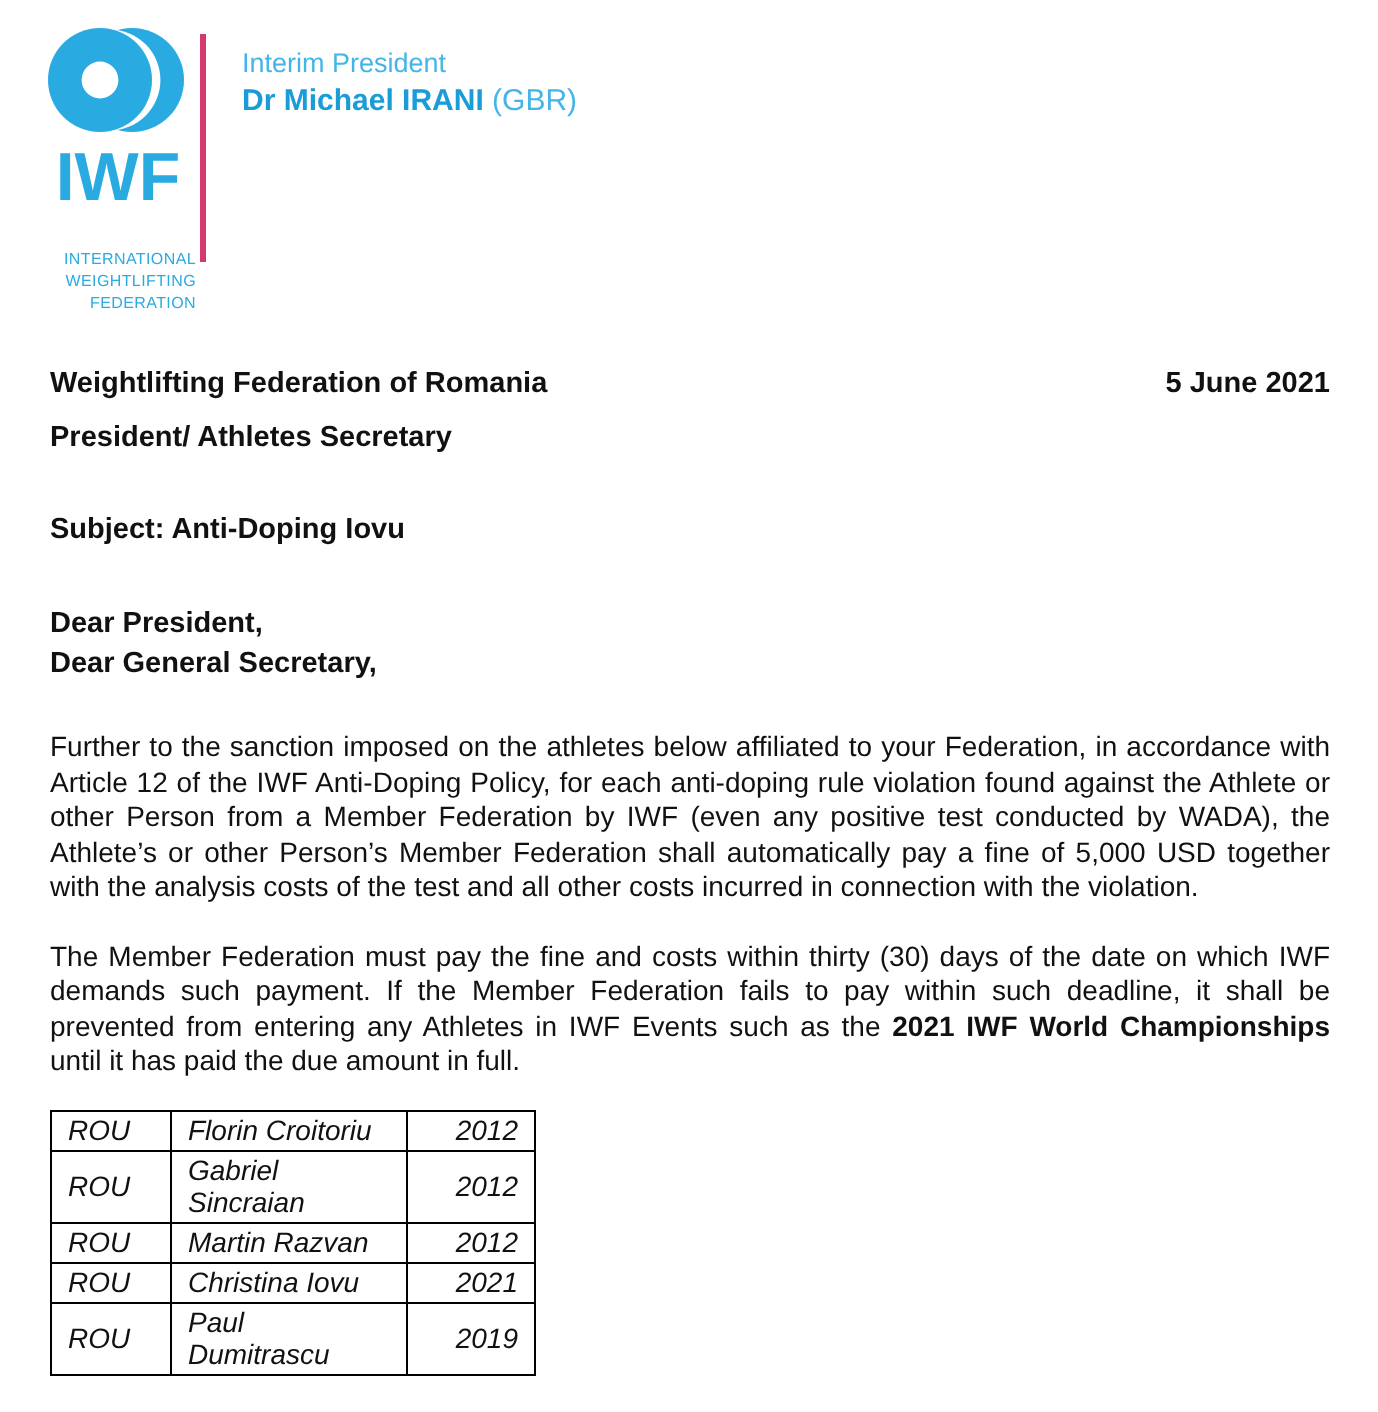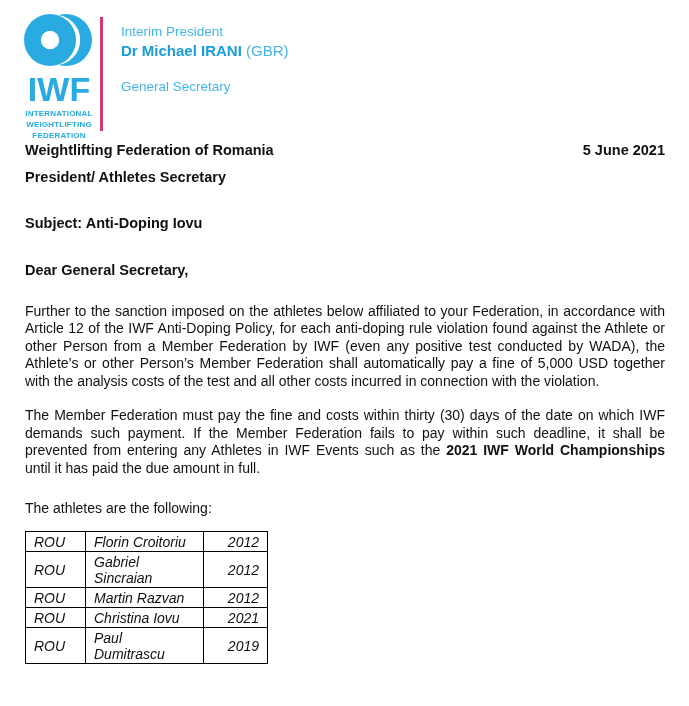--- a/index.html
+++ b/index.html
@@ -33,26 +33,27 @@
   }
   .logo-mark { display: block; margin: 0 auto; }
   .logo-acronym {
     font-size: 34px;
     font-weight: bold;
     color: var(--brand-blue);
     line-height: 0.95;
     margin-top: 1px;
   }
   .logo-org {
-    margin-top: 4px;
+    margin-top: 20px;
     font-size: 8px;
-    font-weight: bold;
+    font-weight: normal;
     color: var(--brand-blue);
     line-height: 1.35;
     letter-spacing: 0.2px;
+    text-align: right;
   }
   .lh-divider {
     width: 3px;
     height: 114px;
     background: var(--brand-pink);
     margin: 7px 0 0 2px;
     flex: 0 0 auto;
   }
   .officers {
     margin-left: 18px;
@@ -77,20 +78,21 @@
     font-weight: normal;
   }
   
   .letter-body { padding: 0 24px 0 25px; }
   .addr-row {
     display: flex;
     justify-content: space-between;
     align-items: baseline;
     font-weight: bold;
     font-size: 14.5px;
+    margin-top: 26px;
   }
   .addr-line2 {
     font-weight: bold;
     font-size: 14.5px;
     margin-top: 11px;
   }
   .subject-line {
     font-weight: bold;
     font-size: 14.5px;
     margin-top: 30px;
@@ -155,44 +157,43 @@
 
     <div class="officers">
       <div class="officer">
         <div class="officer-title">Interim President</div>
         <div class="officer-name">
           <span>Dr Michael IRANI</span>
           <span class="officer-country">(GBR)</span>
         </div>
       </div>
       <div class="officer">
-        <div class="officer-title">General Secretary</div>
       </div>
     </div>
   </div>
 
   <div class="letter-body">
 
     <div class="addr-row">
       <span>Weightlifting Federation of Romania</span>
       <span>5 June 2021</span>
     </div>
     <div class="addr-line2">President/ Athletes Secretary</div>
 
     <div class="subject-line">Subject: Anti-Doping Iovu</div>
 
     <div class="salutation">
+      <div>Dear President,</div>
       <div>Dear General Secretary,</div>
     </div>
 
     <p class="para first">Further to the sanction imposed on the athletes below affiliated to your Federation, in accordance with Article 12 of the IWF Anti-Doping Policy, for each anti-doping rule violation found against the Athlete or other Person from a Member Federation by IWF (even any positive test conducted by WADA), the Athlete’s or other Person’s Member Federation shall automatically pay a fine of 5,000 USD together with the analysis costs of the test and all other costs incurred in connection with the violation.</p>
 
     <p class="para"><span>The Member Federation must pay the fine and costs within thirty (30) days of the date on which IWF demands such payment. If the Member Federation fails to pay within such deadline, it shall be prevented from entering any Athletes in IWF Events such as the </span><span class="bold">2021 IWF World Championships</span><span> until it has paid the due amount in full.</span></p>
 
-    <div class="athletes-intro">The athletes are the following:</div>
 
     <table class="athletes">
       <tbody>
 
           <tr>
             <td class="col-country">ROU</td>
             <td class="col-name">Florin Croitoriu</td>
             <td class="col-year">2012</td>
           </tr>
 

